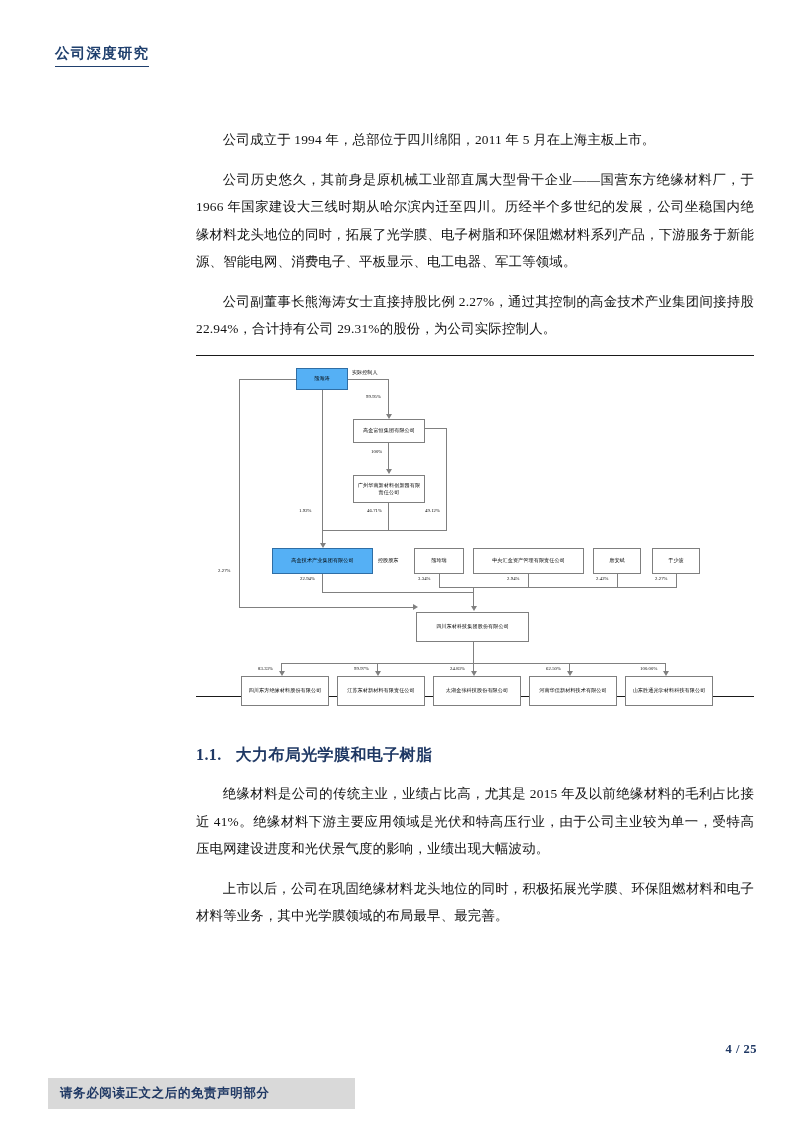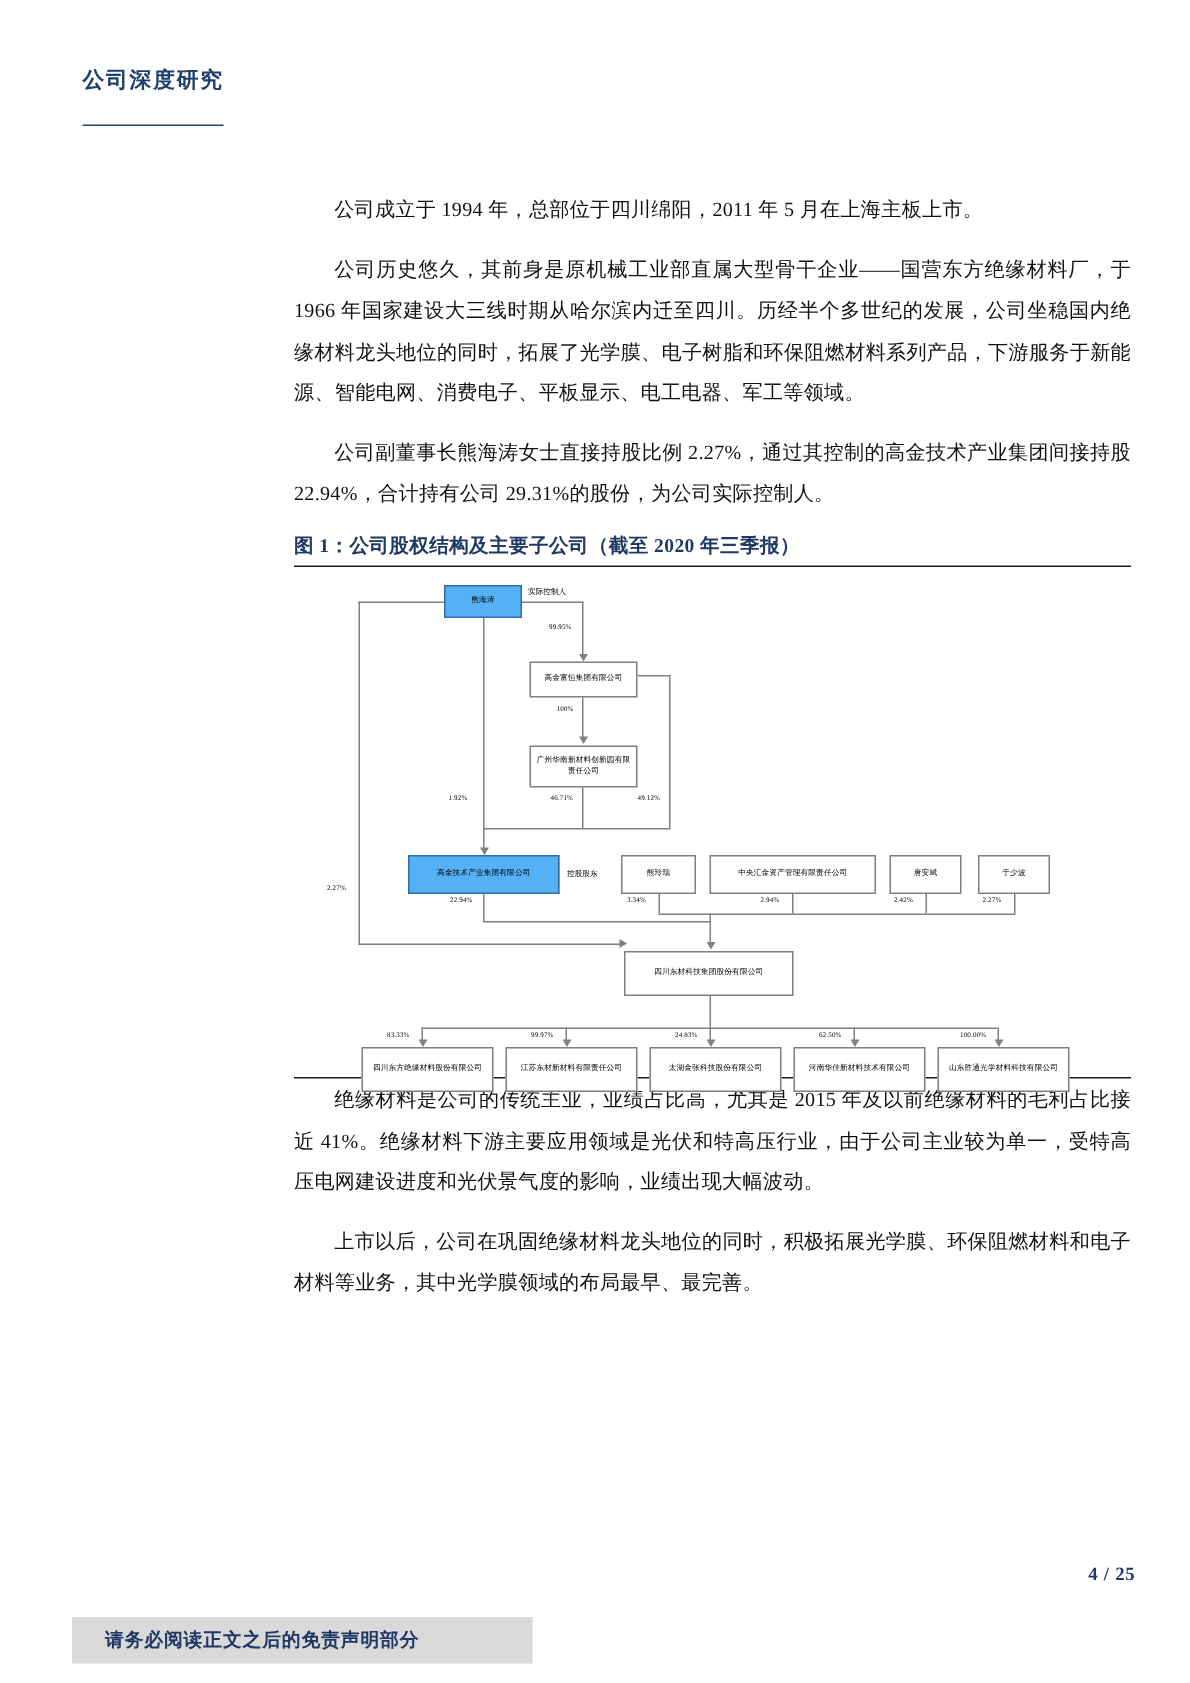--- a/index.html
+++ b/index.html
@@ -23,21 +23,21 @@
     top: 44px;
     width: 683px;
   }
   .header-label {
     display: inline-block;
     font-family: "Liberation Serif", serif;
     font-size: 14.5px;
     font-weight: 700;
     color: #20406e;
     letter-spacing: 1.2px;
-    padding-bottom: 20px;
+    padding-bottom: 3px;
     border-bottom: 1.3px solid #20406e;
   }
 
   
   .content {
     position: absolute;
     left: 196px;
     top: 126px;
     width: 558px;
   }
@@ -179,39 +179,38 @@
     height: 31px;
     background: #d9d9d9;
     display: flex;
     align-items: center;
   }
   .footer-text {
     font-size: 12.5px;
     font-weight: 700;
     color: #1f3864;
     letter-spacing: 0.6px;
-    padding-left: 22px;
+    padding-left: 12px;
   }
 </style>
 </head>
 <body>
 
 <div class="page-header">
   <span class="header-label">公司深度研究</span>
 </div>
 
 <div class="content">
 
 
   <p class="para">公司成立于 1994 年，总部位于四川绵阳，2011 年 5 月在上海主板上市。</p>
   <p class="para">公司历史悠久，其前身是原机械工业部直属大型骨干企业——国营东方绝缘材料厂，于 1966 年国家建设大三线时期从哈尔滨内迁至四川。历经半个多世纪的发展，公司坐稳国内绝缘材料龙头地位的同时，拓展了光学膜、电子树脂和环保阻燃材料系列产品，下游服务于新能源、智能电网、消费电子、平板显示、电工电器、军工等领域。</p>
   <p class="para">公司副董事长熊海涛女士直接持股比例 2.27%，通过其控制的高金技术产业集团间接持股 22.94%，合计持有公司 29.31%的股份，为公司实际控制人。</p>
 
   <div class="figure-block">
-    <div class="figure-caption">图 1：公司股权结构及主要子公司（截至 2020 年三季报）</div>
     <div class="figure-rule-top"></div>
 
     <div class="figure-canvas">
 
       <div class="node blue" style="left:100px; top:12px; width:52px; height:22px;">
         <span>熊海涛</span>
       </div>
       <div class="note" style="left:156px; top:13px;">实际控制人</div>
 
       <div class="edge h" style="left:152px; top:23px; width:41px;"></div>
@@ -332,20 +331,23 @@
       </div>
       <div class="node" style="left:429px; top:320px; width:88px; height:30px;">
         <span>山东胜通光学材料科技有限公司</span>
       </div>
 
     </div>
 
     <div class="figure-rule-bottom"></div>
   </div>
 
+  <h2 class="subsection-title" style="margin-top:48px;">
+    <span class="num">1.1.</span><span>大力布局光学膜和电子树脂</span>
+  </h2>
 
   <p class="para">绝缘材料是公司的传统主业，业绩占比高，尤其是 2015 年及以前绝缘材料的毛利占比接近 41%。绝缘材料下游主要应用领域是光伏和特高压行业，由于公司主业较为单一，受特高压电网建设进度和光伏景气度的影响，业绩出现大幅波动。</p>
   <p class="para">上市以后，公司在巩固绝缘材料龙头地位的同时，积极拓展光学膜、环保阻燃材料和电子材料等业务，其中光学膜领域的布局最早、最完善。</p>
 
 </div>
 
 <div class="page-number">4 / 25</div>
 <div class="footer-bar">
   <span class="footer-text">请务必阅读正文之后的免责声明部分</span>
 </div>

